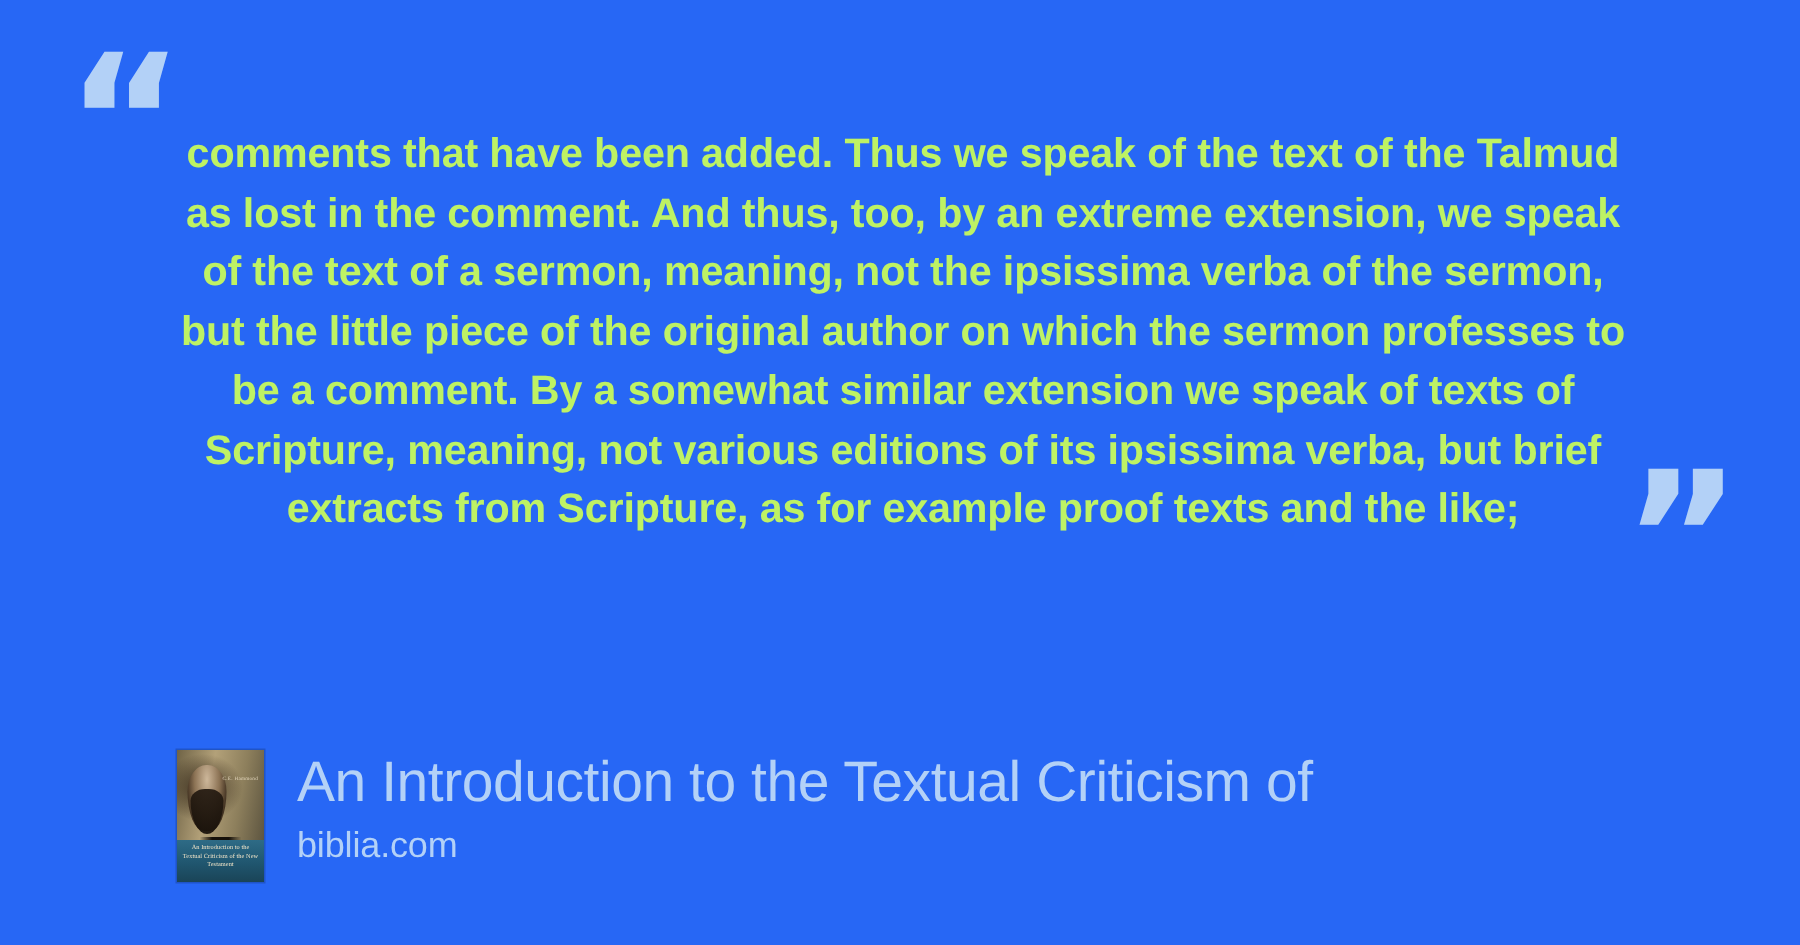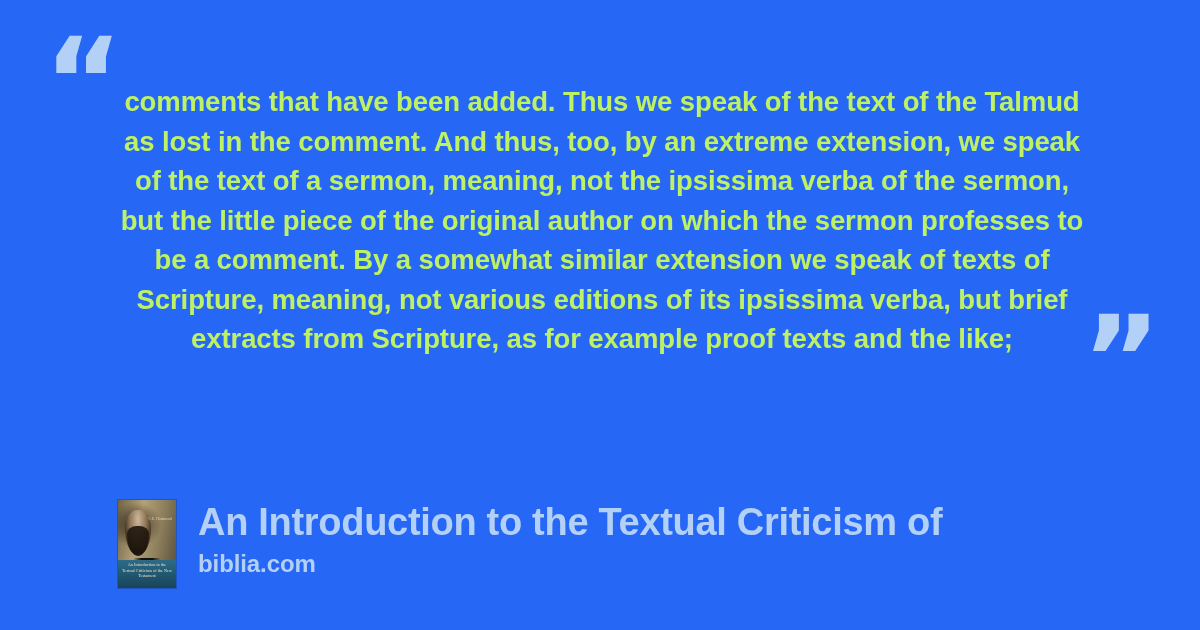--- a/index.html
+++ b/index.html
@@ -145,31 +145,31 @@
     background: linear-gradient(90deg, rgba(20,14,8,0) 0%, #15100a 30%, #15100a 70%, rgba(20,14,8,0) 100%);
   }
 
   .footer-text {
     margin-left: 22px;
     padding-top: 0px;
   }
   .source-title {
     color: #b3d1f7;
     font-family: "Liberation Sans", sans-serif;
-    font-weight: 700;
+    font-weight: 400;
     font-size: 38px;
     line-height: 44px;
     letter-spacing: -0.3px;
     white-space: nowrap;
   }
   .source-url {
     margin-top: 6px;
     color: #b3d1f7;
     font-family: "Liberation Sans", sans-serif;
-    font-weight: 700;
+    font-weight: 400;
     font-size: 24px;
     line-height: 28px;
     letter-spacing: -0.1px;
   }
 </style>
 </head>
 <body>
 
 <div class="card">
 

